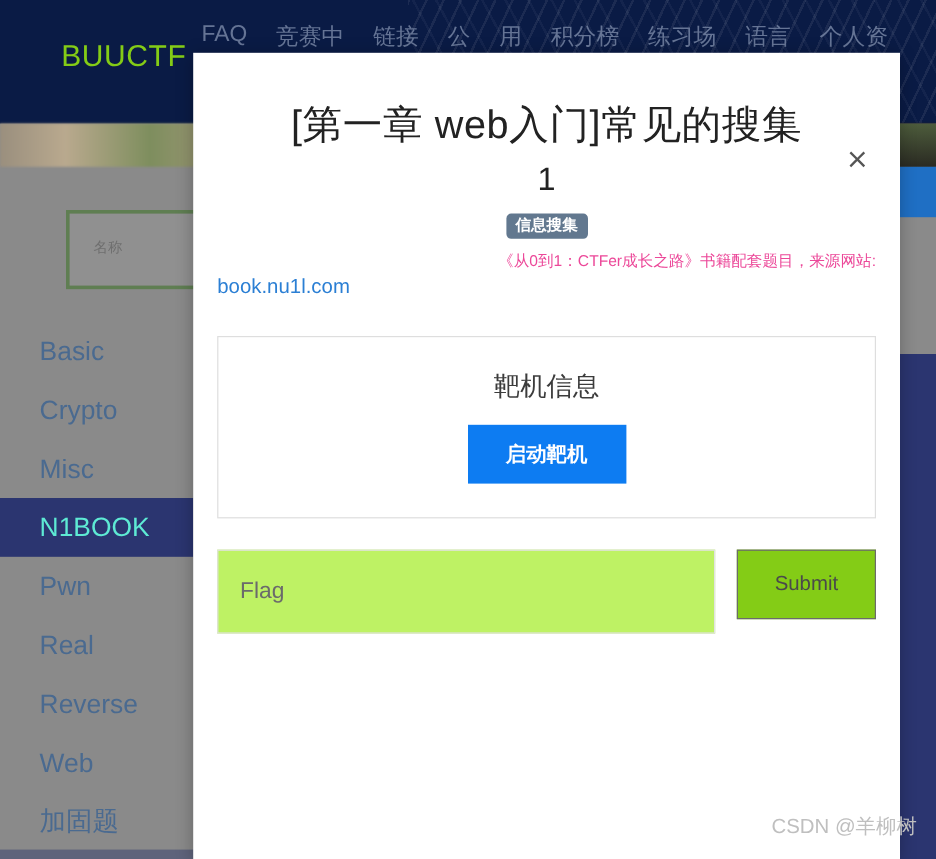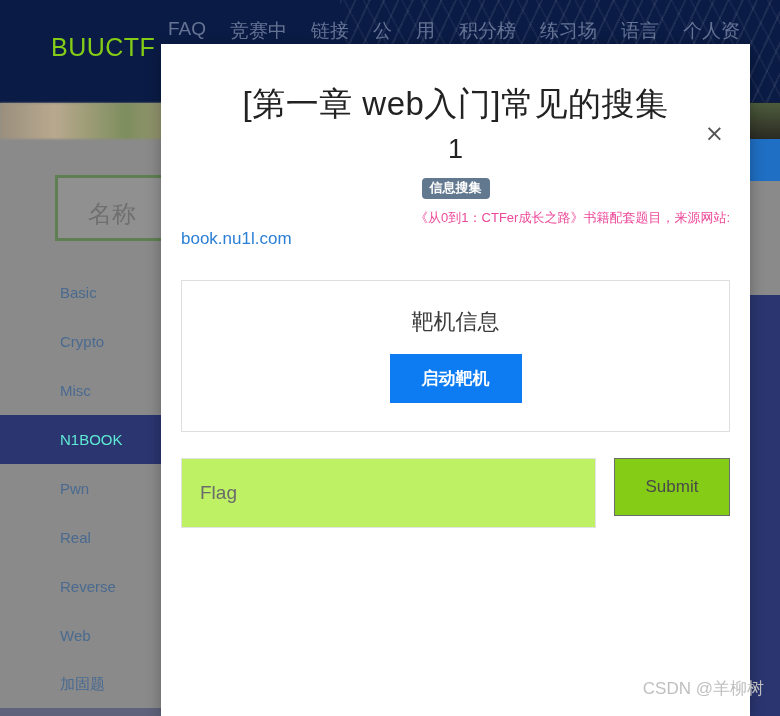--- a/index.html
+++ b/index.html
@@ -91,39 +91,39 @@
     position: absolute;
     left: 55px;
     top: 175px;
     width: 120px;
     height: 66px;
     border: 3px solid #5f7e52;
     background: rgba(255,255,255,0.06);
   }
   .side-search-ph {
     position: absolute;
-    left: 30px;
+    left: 20px;
     top: 20px;
-    font-size: 24px;
+    font-size: 12px;
     color: #6f6f6f;
     text-align: center;
   }
 
   .side-nav {
     position: absolute;
     left: 0;
     top: 268px;
     width: 161px;
   }
   .side-item {
     height: 49px;
     display: flex;
     align-items: center;
-    padding-left: 60px;
-    font-size: 15px;
+    padding-left: 33px;
+    font-size: 22px;
     color: #4a6a90;
   }
   .side-item.active {
     background: #2b3570;
     color: #5eead4;
   }
 
   
   .bg-cards {
     position: absolute;

